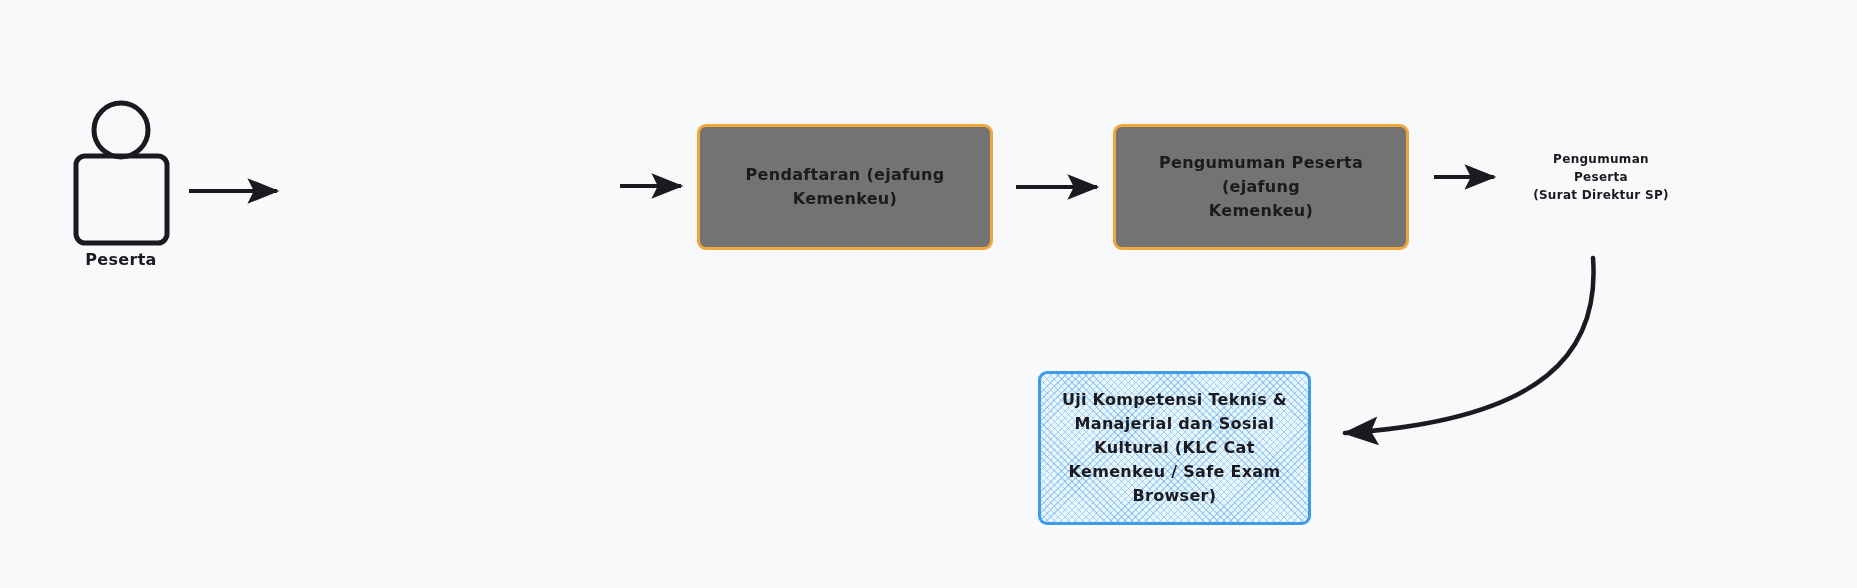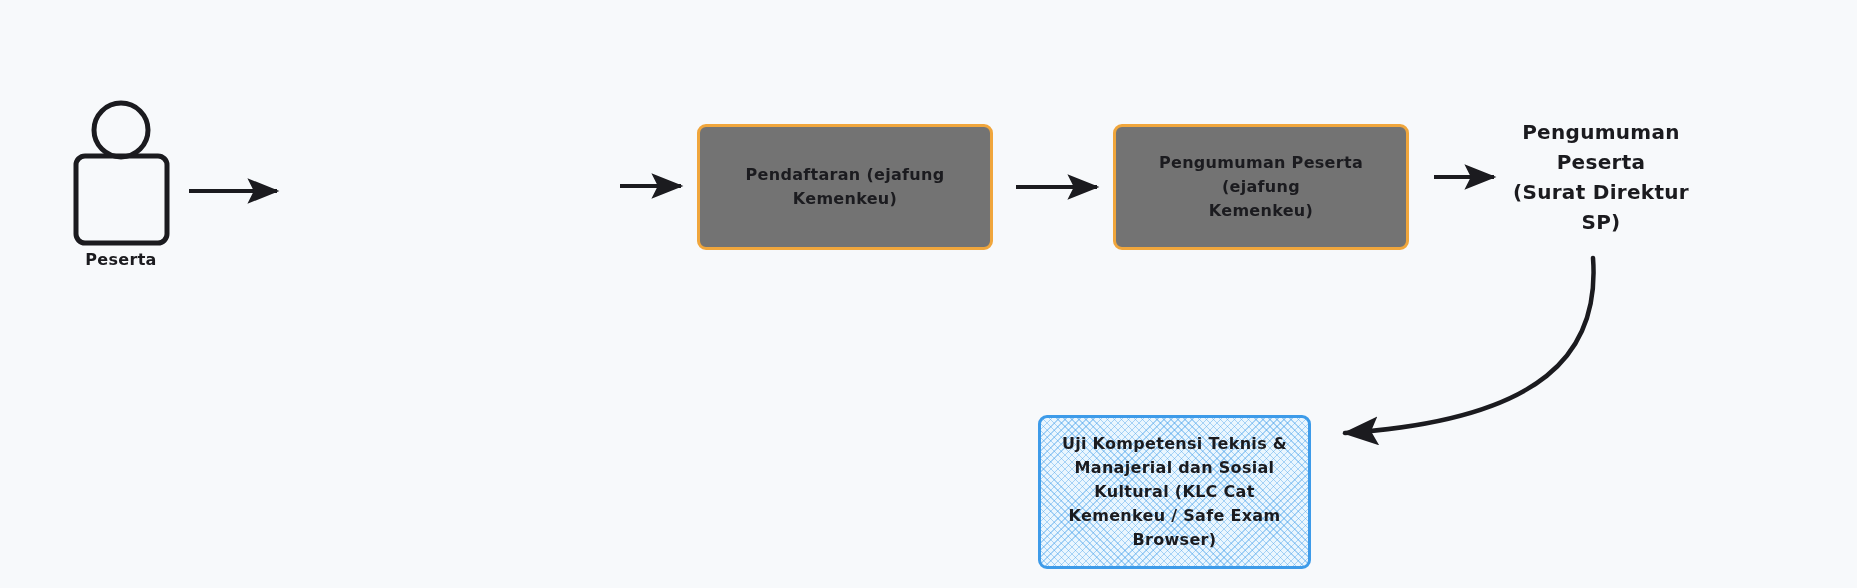--- a/index.html
+++ b/index.html
@@ -61,21 +61,20 @@
     border: 3px solid #f0a63c;
     background: #737373;
   }
 
   .node-cyan {
     border: 3px solid #3d9be9;
     background-color: #eaf6fe;
     background-image:
       repeating-linear-gradient(45deg,  rgba(61,155,233,0.40) 0 1px, rgba(0,0,0,0) 1px 5px),
       repeating-linear-gradient(-45deg, rgba(61,155,233,0.40) 0 1px, rgba(0,0,0,0) 1px 5px);
-    margin-top: 44px;
   }
 
   
   .text-node {
     position: absolute;
     text-align: center;
     font-family: "DejaVu Sans", sans-serif;
     font-weight: 700;
     color: #1b1b1f;
     line-height: 1.5;
@@ -145,19 +144,19 @@
   </div>
 
   <div class="node node-cyan" style="left:1038px; top:371px; width:273px; height:154px; font-size:16px;">
     <span>Uji Kompetensi Teknis &amp;
 Manajerial dan Sosial
 Kultural (KLC Cat
 Kemenkeu / Safe Exam
 Browser)</span>
   </div>
 
-  <div class="text-node" style="left:1493px; top:136px; width:216px; height:82px; font-size:20px;">
+  <div class="text-node" style="left:1493px; top:136px; width:216px; height:82px; font-size:12px;">
     <span>Pengumuman
 Peserta
 (Surat Direktur SP)</span>
   </div>
 
 </div>
 
 </body></html>

